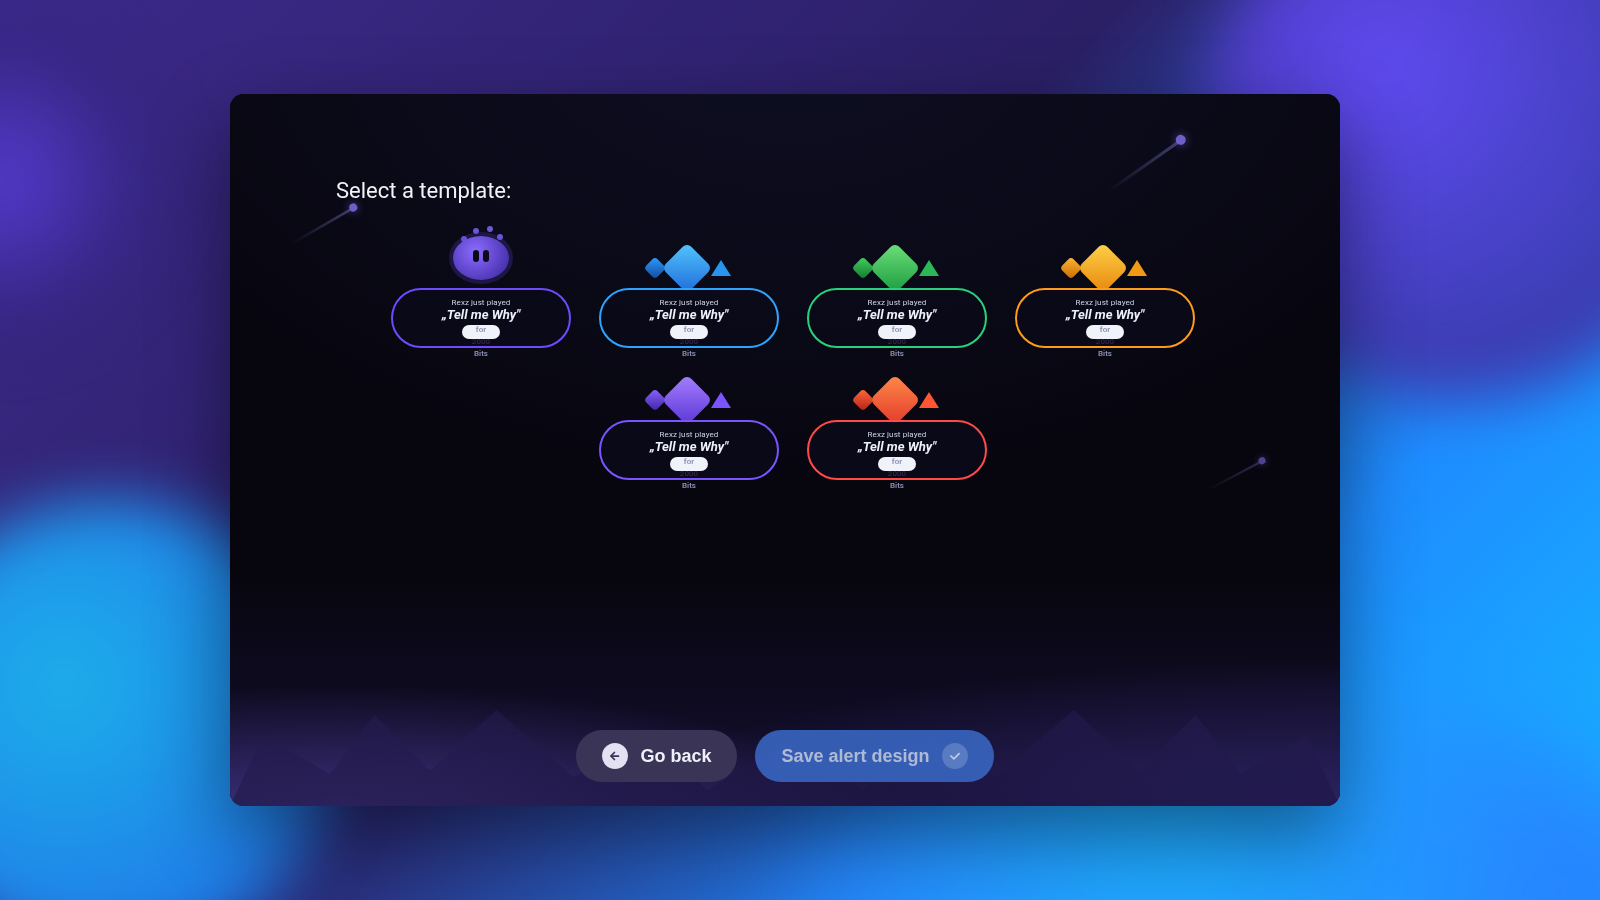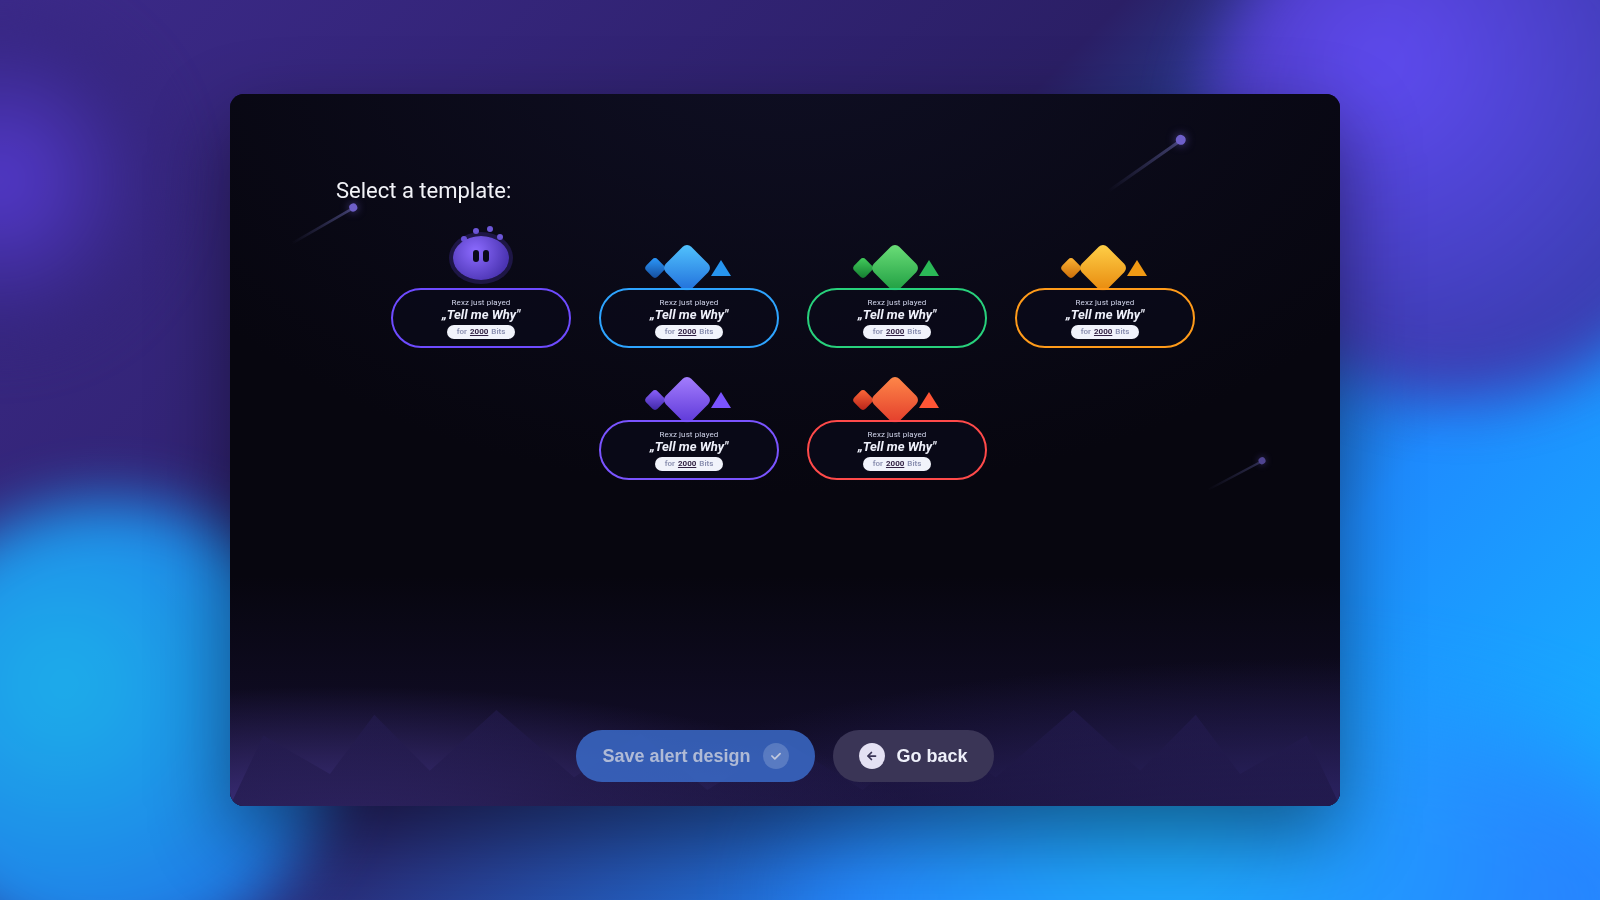--- a/index.html
+++ b/index.html
@@ -101,24 +101,24 @@
     border-radius: 999px; padding: 4px 10px;
     display: flex; flex-direction: column; align-items: center; justify-content: center;
     background: rgba(10,10,24,.9);
     border: 2px solid #5b49d8;
   }
   .pill .l1 { font-size: 8px; color: #cfd3e9; letter-spacing:.1px; }
   .pill .l2 { font-size: 13px; color: #eef0fa; font-style: italic; font-weight: 700; }
   .chip {
     margin-top: 3px; height: 14px; padding: 0 10px; border-radius: 999px;
     background: #f1f3fb; color: #3f456a; font-size: 8px; font-weight: 700;
-    display: inline-flex; align-items: center; gap: 3px;
+    display: inline-flex; align-items: center; gap: 3px; flex-direction: column;
   }
   .chip .pre, .chip .unit { color: #8a8fb0; font-weight: 600; }
-  .chip .amt { color: #324; text-decoration: underline; }
+  .chip .amt { color: #324; }
 
   
   .theme-purple .pill { border-color: #6e4bff; }
   .theme-purple .mascot {
     position:absolute; top:-6px; left:50%; transform:translateX(-50%);
     width:56px; height:44px;
   }
   .theme-purple .mascot .face {
     position:absolute; inset:0; border-radius:50%;
     background: radial-gradient(circle at 40% 35%, #8c6bff 0%, #4b34b2 75%);
@@ -313,32 +313,32 @@
             <span class="amt">2000</span>
             <span class="unit">Bits</span>
           </div>
         </div>
       </div>
 
       <div class="spacer"></div>
     </div>
 
     <div class="footer">
-      <button class="btn btn-save">
-        <span>Save alert design</span>
-        <span class="ic">
-          <svg viewBox="0 0 24 24" fill="none" stroke="currentColor" stroke-width="3" stroke-linecap="round" stroke-linejoin="round">
-              <polyline points="5 12 10 17 19 8"></polyline>
-            </svg>
-        </span>
-      </button>
       <button class="btn btn-back">
         <span class="ic">
           <svg viewBox="0 0 24 24" fill="none" stroke="currentColor" stroke-width="3" stroke-linecap="round" stroke-linejoin="round">
               <line x1="18" y1="12" x2="6" y2="12"></line>
               <polyline points="11 6 5 12 11 18"></polyline>
             </svg>
         </span>
         <span>Go back</span>
       </button>
+      <button class="btn btn-save">
+        <span>Save alert design</span>
+        <span class="ic">
+          <svg viewBox="0 0 24 24" fill="none" stroke="currentColor" stroke-width="3" stroke-linecap="round" stroke-linejoin="round">
+              <polyline points="5 12 10 17 19 8"></polyline>
+            </svg>
+        </span>
+      </button>
     </div>
   </div>
 </div>
 
 </body></html>

